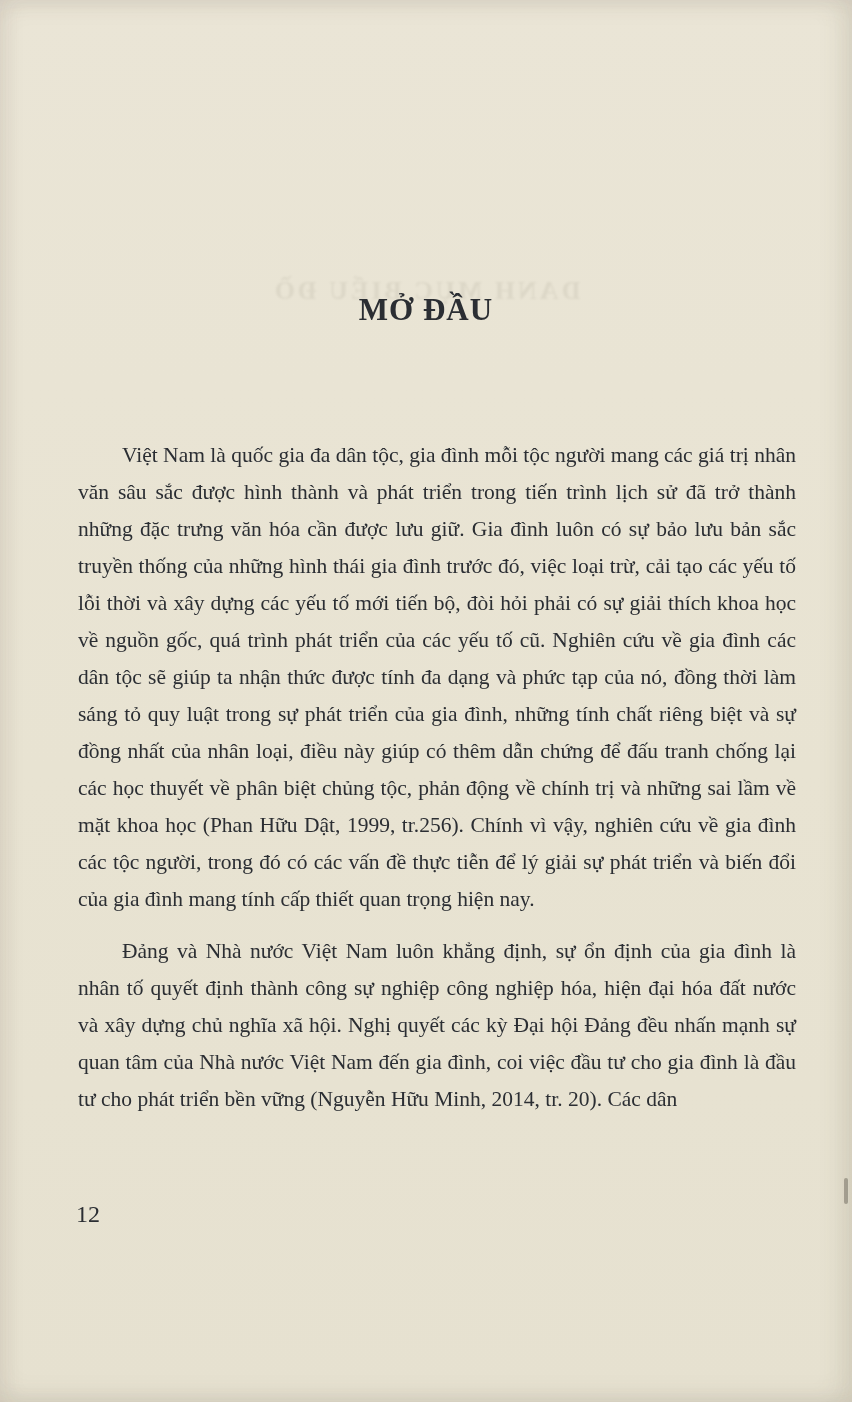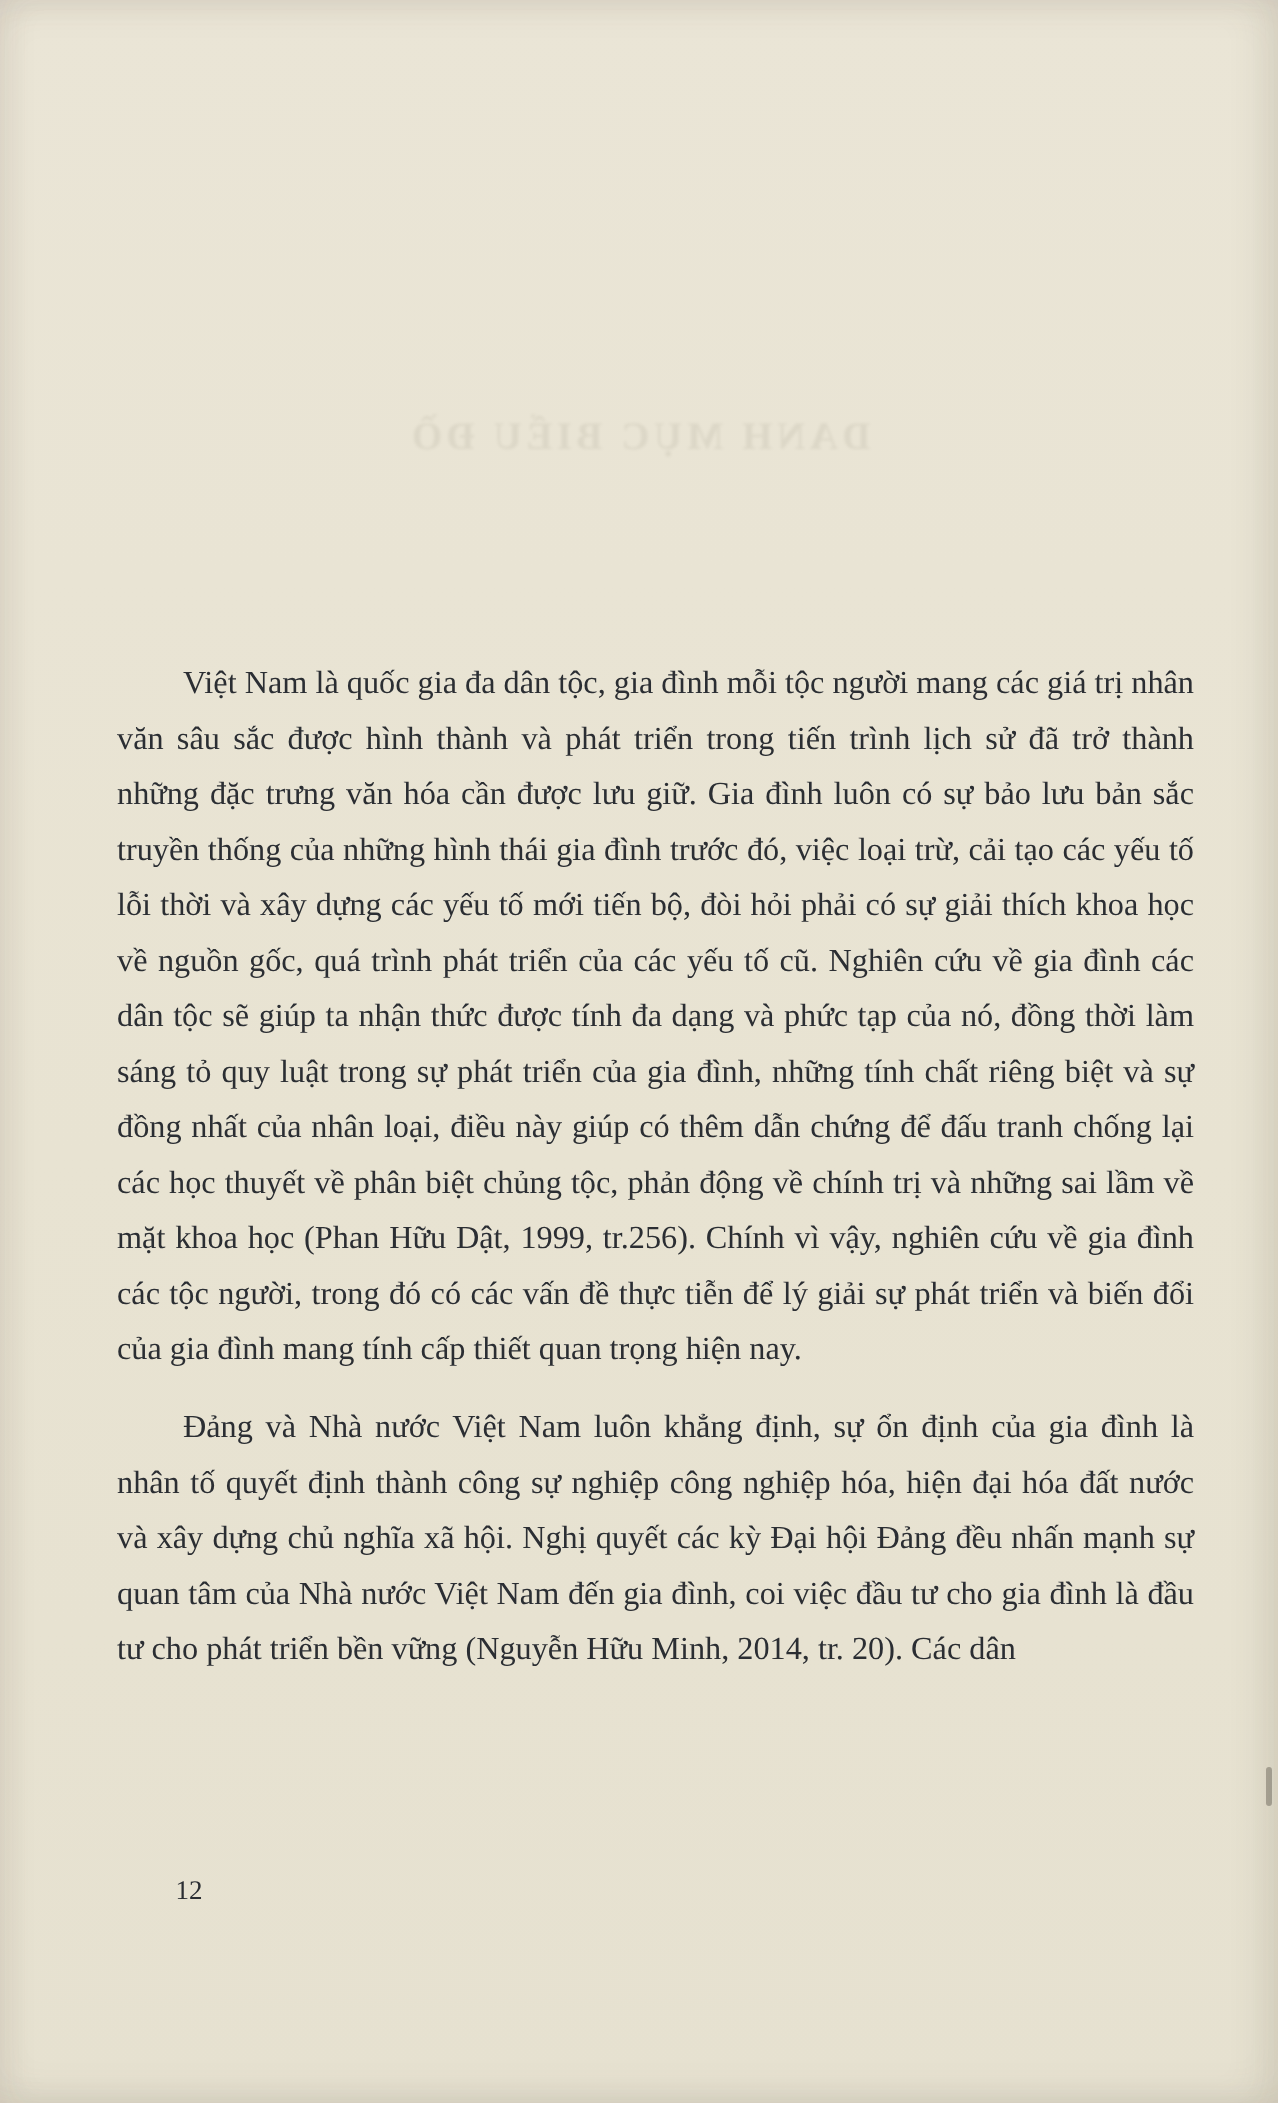--- a/index.html
+++ b/index.html
@@ -57,41 +57,41 @@
     line-height: 37px;
     text-align: justify;
   }
   .body-text p {
     margin: 0 0 15px 0;
     text-indent: 44px;
   }
   .page-number {
     position: absolute;
     left: 76px;
-    top: 1250px;
-    font-size: 18px;
-    margin-left: 41px;
+    top: 1201px;
+    font-size: 24px;
   }
   .edge-mark {
     position: absolute;
     right: 4px;
     top: 1178px;
     width: 4px;
     height: 26px;
     background: rgba(60,55,45,0.35);
     border-radius: 2px;
   }
 </style>
 </head>
 <body>
 
 <div class="page">
 
   <div class="ghost">DANH MỤC BIỂU ĐỒ</div>
 
+  <h1 class="chapter-title">MỞ ĐẦU</h1>
 
   <div class="body-text">
     <p>Việt Nam là quốc gia đa dân tộc, gia đình mỗi tộc người mang các giá trị nhân văn sâu sắc được hình thành và phát triển trong tiến trình lịch sử đã trở thành những đặc trưng văn hóa cần được lưu giữ. Gia đình luôn có sự bảo lưu bản sắc truyền thống của những hình thái gia đình trước đó, việc loại trừ, cải tạo các yếu tố lỗi thời và xây dựng các yếu tố mới tiến bộ, đòi hỏi phải có sự giải thích khoa học về nguồn gốc, quá trình phát triển của các yếu tố cũ. Nghiên cứu về gia đình các dân tộc sẽ giúp ta nhận thức được tính đa dạng và phức tạp của nó, đồng thời làm sáng tỏ quy luật trong sự phát triển của gia đình, những tính chất riêng biệt và sự đồng nhất của nhân loại, điều này giúp có thêm dẫn chứng để đấu tranh chống lại các học thuyết về phân biệt chủng tộc, phản động về chính trị và những sai lầm về mặt khoa học (Phan Hữu Dật, 1999, tr.256). Chính vì vậy, nghiên cứu về gia đình các tộc người, trong đó có các vấn đề thực tiễn để lý giải sự phát triển và biến đổi của gia đình mang tính cấp thiết quan trọng hiện nay.</p>
     <p>Đảng và Nhà nước Việt Nam luôn khẳng định, sự ổn định của gia đình là nhân tố quyết định thành công sự nghiệp công nghiệp hóa, hiện đại hóa đất nước và xây dựng chủ nghĩa xã hội. Nghị quyết các kỳ Đại hội Đảng đều nhấn mạnh sự quan tâm của Nhà nước Việt Nam đến gia đình, coi việc đầu tư cho gia đình là đầu tư cho phát triển bền vững (Nguyễn Hữu Minh, 2014, tr. 20). Các dân</p>
   </div>
 
   <div class="page-number">12</div>
 
   <div class="edge-mark"></div>
 

